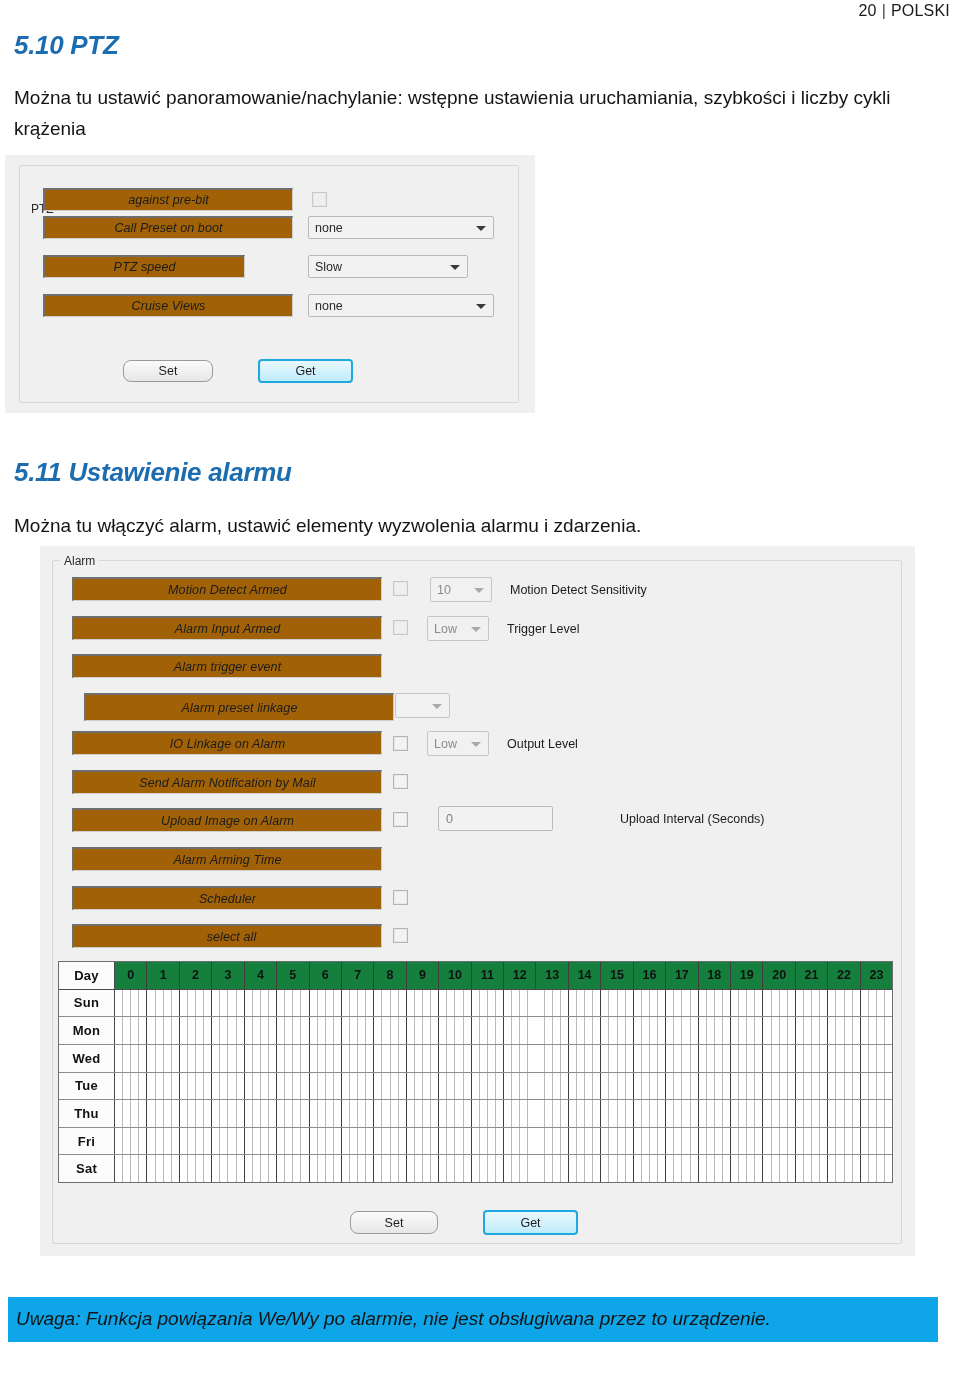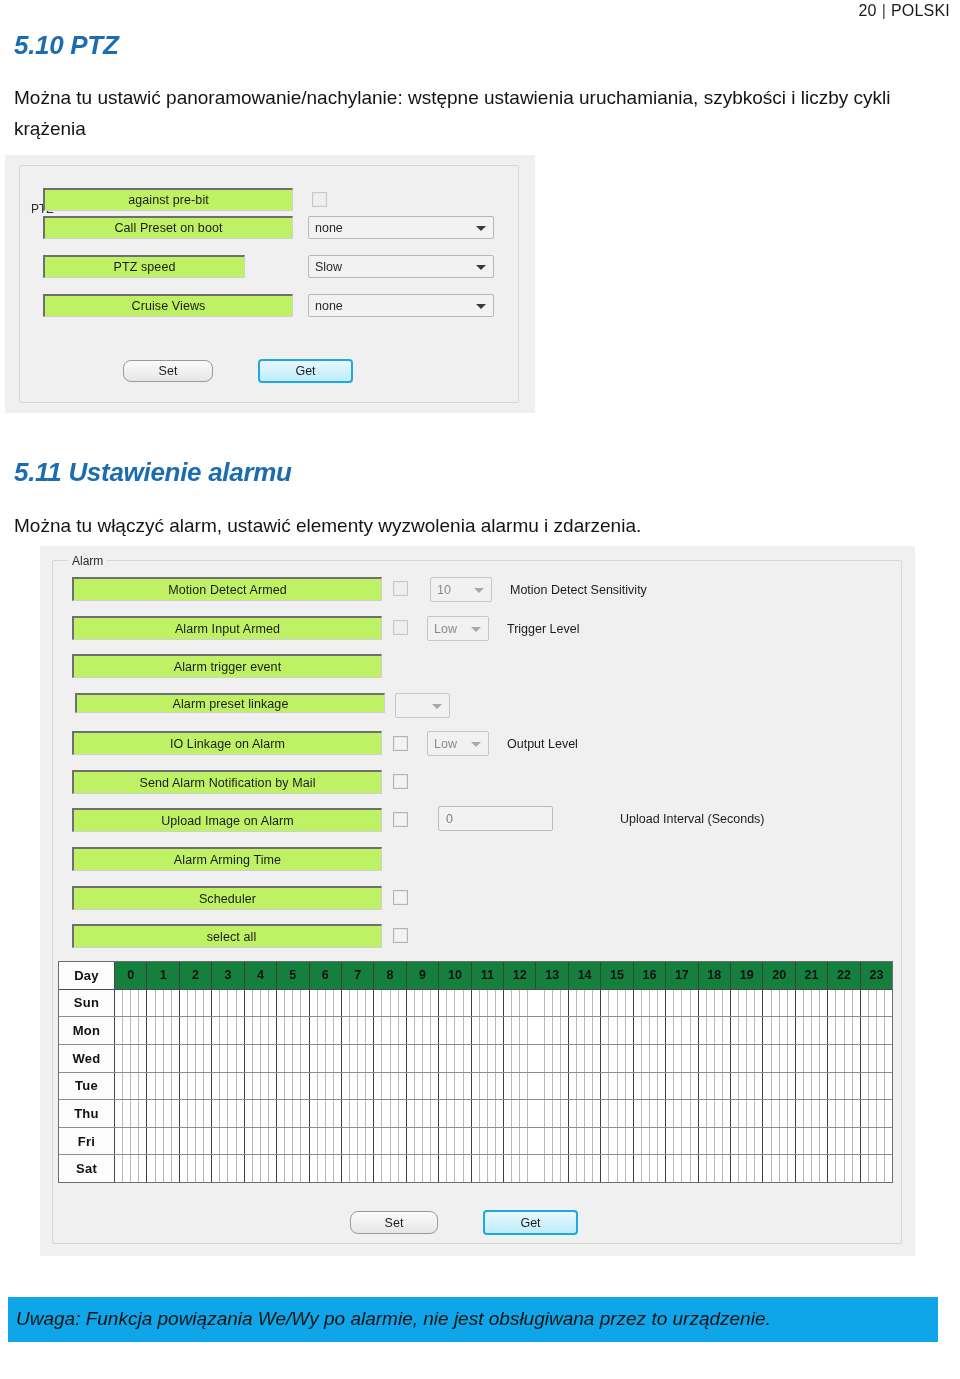--- a/index.html
+++ b/index.html
@@ -80,31 +80,32 @@
     padding: 0 4px;
     font-size: 12px;
     color: #2b2b2b;
     line-height: 12px;
   }
 
   
   .fieldlabel {
     position: absolute;
     box-sizing: border-box;
-    background: #bef264;
+    background: #a16207;
     border: 1px solid #cfcfcf;
     border-left: 2px solid #6f6f6f;
     border-top: 2px solid #6f6f6f;
     display: flex;
     align-items: center;
     justify-content: center;
     font-size: 12.5px;
     color: #1b1b1b;
     letter-spacing: 0.1px;
     white-space: nowrap;
+    font-style: italic;
   }
 
   
   .cbox {
     position: absolute;
     box-sizing: border-box;
     width: 15px;
     height: 15px;
     background: #f3f3f3;
     border: 1px solid #b4b4b4;
@@ -277,21 +278,21 @@
     <div class="fieldlabel" style="left:38px; top:33px; width:250px; height:23px;">against pre-bit</div>
     <div class="cbox dim" style="left:307px; top:37px;"></div>
 
     <div class="fieldlabel" style="left:38px; top:61px; width:250px; height:23px;">Call Preset on boot</div>
     <div class="combo" style="left:303px; top:61px; width:186px; height:23px;">
       <span>none</span>
       <span class="arrow"></span>
     </div>
 
     <div class="fieldlabel" style="left:38px; top:100px; width:202px; height:23px;">PTZ speed</div>
-    <div class="combo" style="left:303px; top:100px; width:186px; height:23px;">
+    <div class="combo" style="left:303px; top:100px; width:160px; height:23px;">
       <span>Slow</span>
       <span class="arrow"></span>
     </div>
 
     <div class="fieldlabel" style="left:38px; top:139px; width:250px; height:23px;">Cruise Views</div>
     <div class="combo" style="left:303px; top:139px; width:186px; height:23px;">
       <span>none</span>
       <span class="arrow"></span>
     </div>
 
@@ -301,41 +302,41 @@
   </div>
 </div>
 
 <div class="sec-heading" id="heading-alarm">5.11 Ustawienie alarmu</div>
 <div class="body-text" id="alarm-desc">Można tu włączyć alarm, ustawić elementy wyzwolenia alarmu i zdarzenia.</div>
 
 <div class="shot" id="alarm-shot" style="left:40px; top:546px; width:875px; height:710px;">
   <div class="shot-inner">
 
     <div class="group-box" style="left:12px; top:14px; width:850px; height:684px;"></div>
-    <div class="group-label" style="left:20px; top:9px;margin-left:8px;">Alarm</div>
+    <div class="group-label" style="left:20px; top:9px;">Alarm</div>
 
     <div class="fieldlabel" style="left:32px; top:31px; width:310px; height:24px;">Motion Detect Armed</div>
     <div class="cbox dim" style="left:353px; top:35px;"></div>
     <div class="combo dim" style="left:390px; top:31px; width:62px; height:25px;">
       <span>10</span>
       <span class="arrow"></span>
     </div>
     <div class="caption" style="left:470px; top:37px;">Motion Detect Sensitivity</div>
 
     <div class="fieldlabel" style="left:32px; top:70px; width:310px; height:24px;">Alarm Input Armed</div>
     <div class="cbox dim" style="left:353px; top:74px;"></div>
     <div class="combo dim" style="left:387px; top:70px; width:62px; height:25px;">
       <span>Low</span>
       <span class="arrow"></span>
     </div>
     <div class="caption" style="left:467px; top:76px;">Trigger Level</div>
 
     <div class="fieldlabel" style="left:32px; top:108px; width:310px; height:24px;">Alarm trigger event</div>
 
-    <div class="fieldlabel" style="left:35px; top:147px; width:310px; height:20px;">Alarm preset linkage</div>
+    <div class="fieldlabel" style="left:44px; top:147px; width:310px; height:28px;">Alarm preset linkage</div>
     <div class="combo dim" style="left:355px; top:147px; width:55px; height:25px;">
       <span></span>
       <span class="arrow"></span>
     </div>
 
     <div class="fieldlabel" style="left:32px; top:185px; width:310px; height:24px;">IO Linkage on Alarm</div>
     <div class="cbox" style="left:353px; top:190px;"></div>
     <div class="combo dim" style="left:387px; top:185px; width:62px; height:25px;">
       <span>Low</span>
       <span class="arrow"></span>

